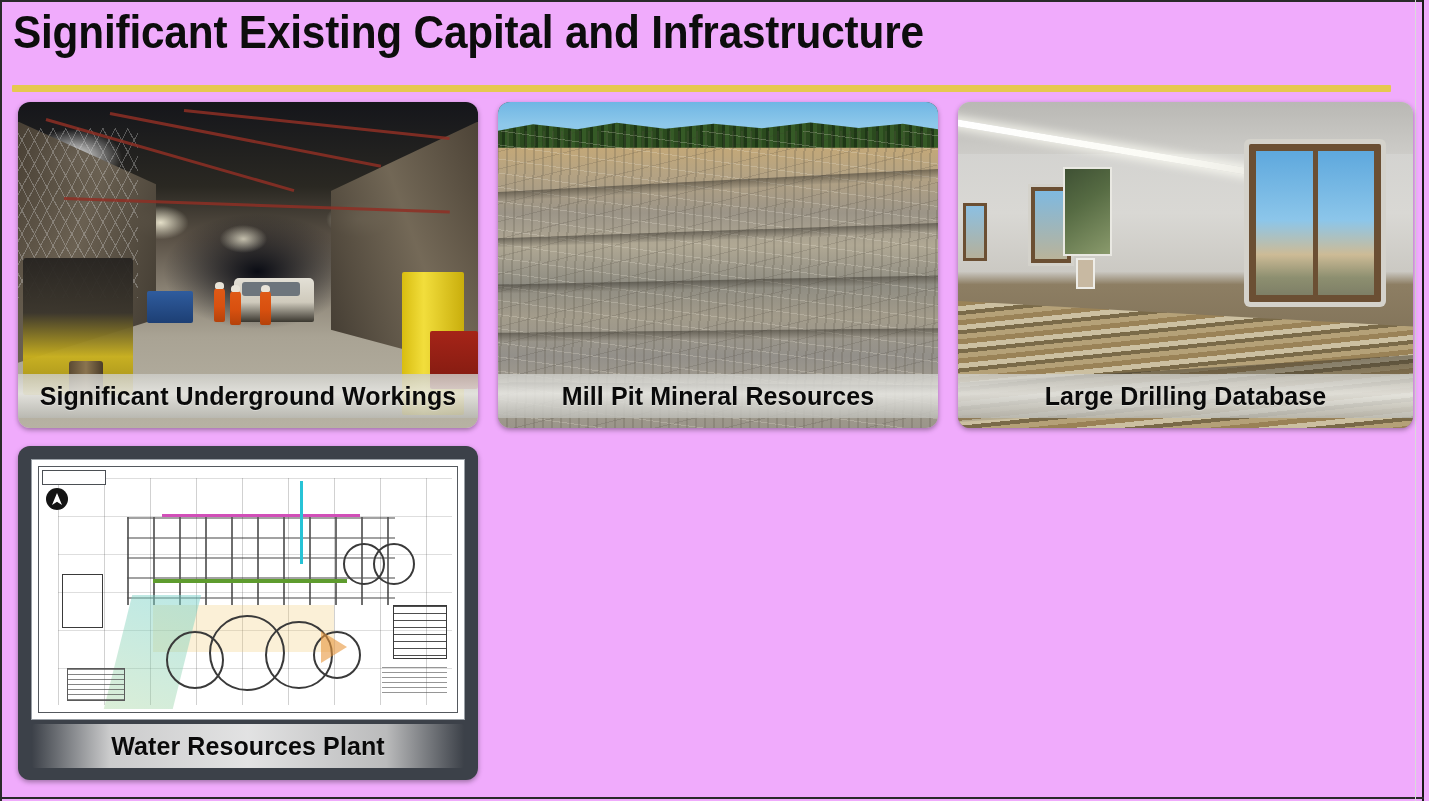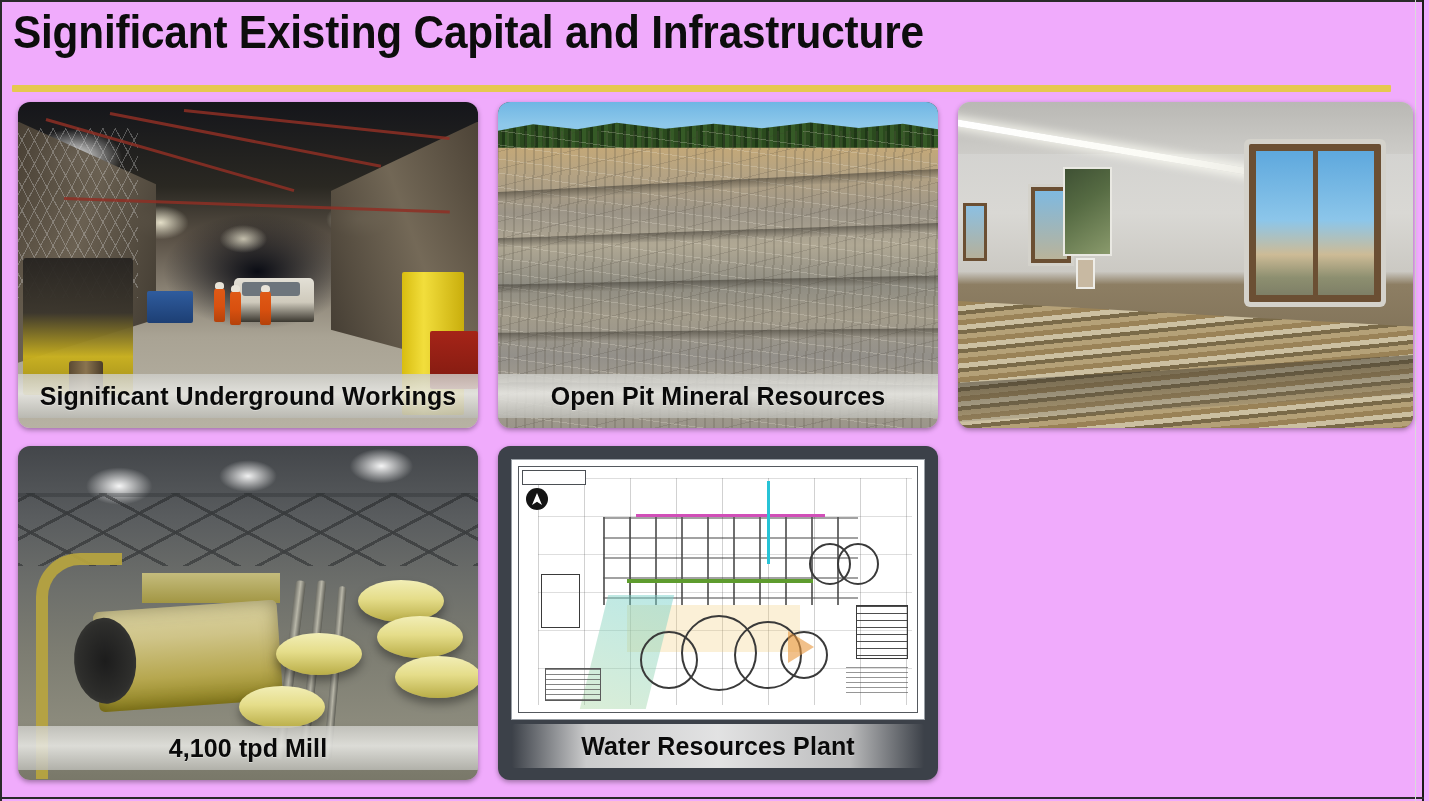--- a/index.html
+++ b/index.html
@@ -680,54 +680,38 @@
     <div class="card">
       <div class="photo pit">
         <div class="treeline"></div>
         <div class="rockfacade"></div>
         <div class="bench" style="top:28%;transform:rotate(-3deg);"></div>
         <div class="bench" style="top:42%;transform:rotate(-2deg);"></div>
         <div class="bench" style="top:56%;transform:rotate(-1.2deg);"></div>
         <div class="bench" style="top:71%;transform:rotate(-0.6deg);"></div>
         <div class="bench" style="top:86%;transform:rotate(0.4deg);"></div>
       </div>
-      <div class="caption">Open Pit Mineral Resources</div>
+      <div class="caption">Mill Pit Mineral Resources</div>
     </div>
 
     <div class="card">
       <div class="photo core">
         <div class="ceiling"></div>
         <div class="striplight"></div>
         <div class="window-tiny"></div>
         <div class="window-small"></div>
         <div class="poster"></div>
         <div class="photo-small"></div>
         <div class="window-big"></div>
         <div class="racks"></div>
         <div class="rack-shelf"></div>
       </div>
+      <div class="caption">Large Drilling Database</div>
     </div>
 
-    <div class="card">
-      <div class="photo mill">
-        <div class="truss"></div>
-        <div class="platform"></div>
-        <div class="ballmill"></div>
-        <div class="pipe" style="left:58%;top:40%;width:10px;height:54%;transform:rotate(7deg);"></div>
-        <div class="pipe" style="left:63%;top:40%;width:9px;height:54%;transform:rotate(6deg);"></div>
-        <div class="pipe" style="left:68%;top:42%;width:8px;height:52%;transform:rotate(5deg);"></div>
-        <div class="cell" style="left:56%;top:56%;"></div>
-        <div class="cell" style="left:48%;top:72%;"></div>
-        <div class="cell" style="left:74%;top:40%;"></div>
-        <div class="cell" style="left:78%;top:51%;"></div>
-        <div class="cell" style="left:82%;top:63%;"></div>
-        <div class="handrail"></div>
-      </div>
-      <div class="caption">4,100 tpd Mill</div>
-    </div>
 
 
     <div class="card wtp-frame">
       <div class="wtp-sheet">
         <div class="border-in"></div>
         <div class="gridlines"></div>
         <div class="titleblock"></div>
         <div class="northmark"></div>
         <div class="plan-rooms"></div>
         <div class="pipe-magenta"></div>

